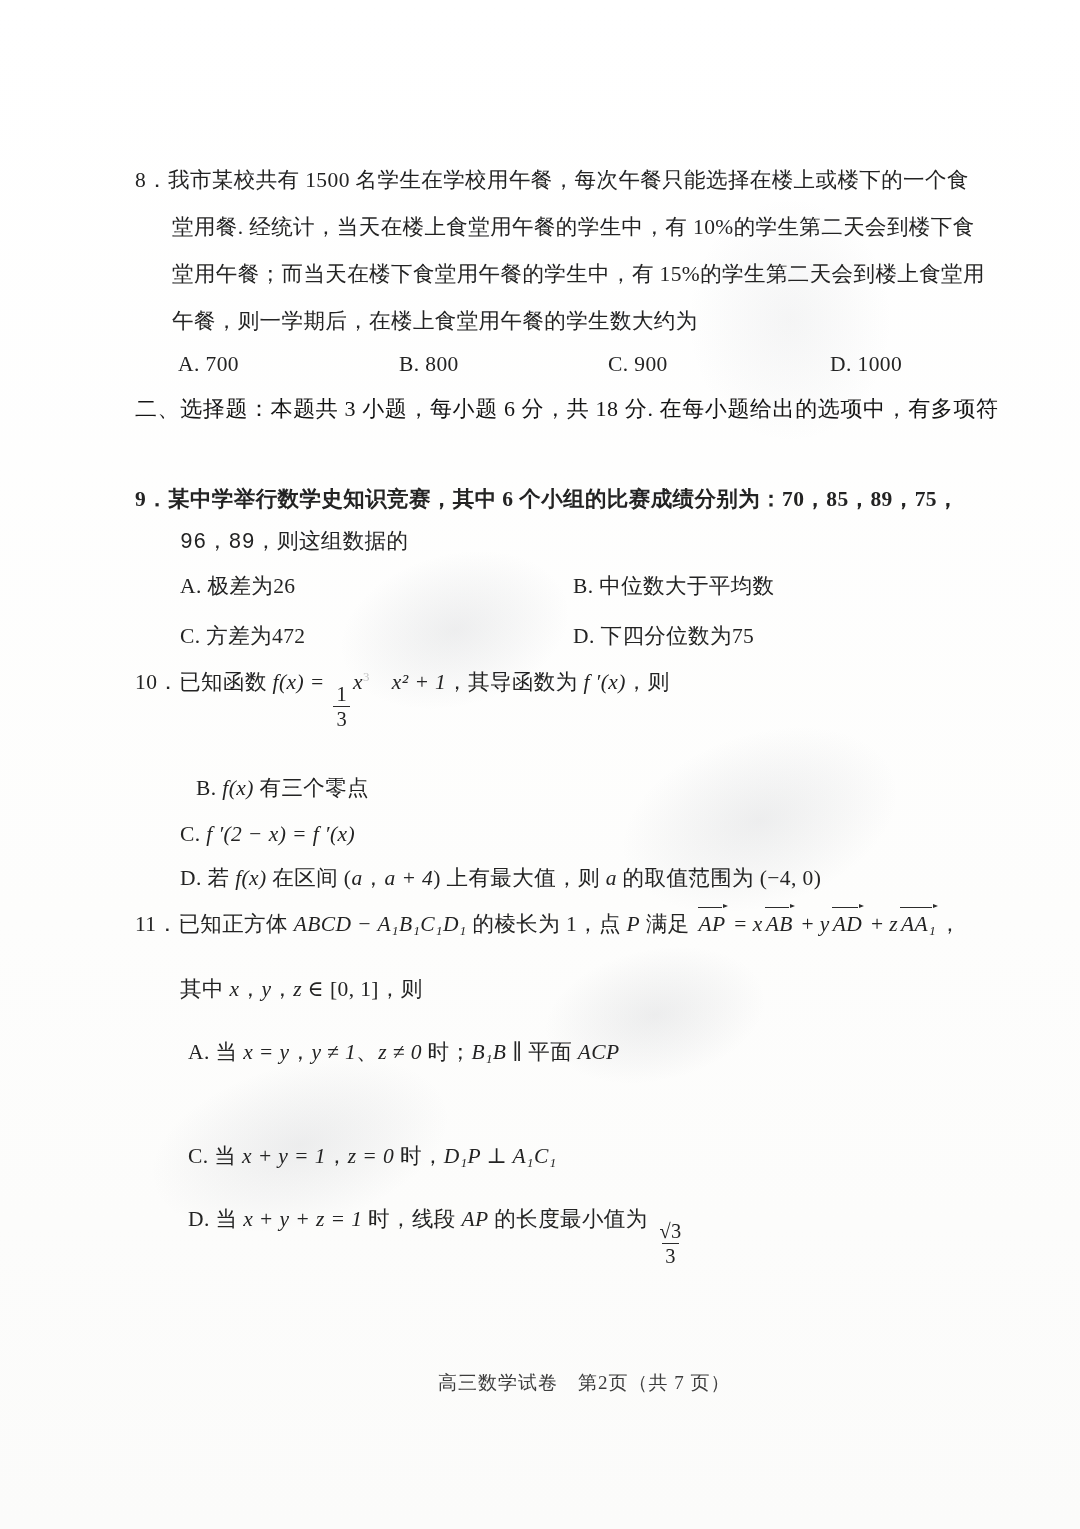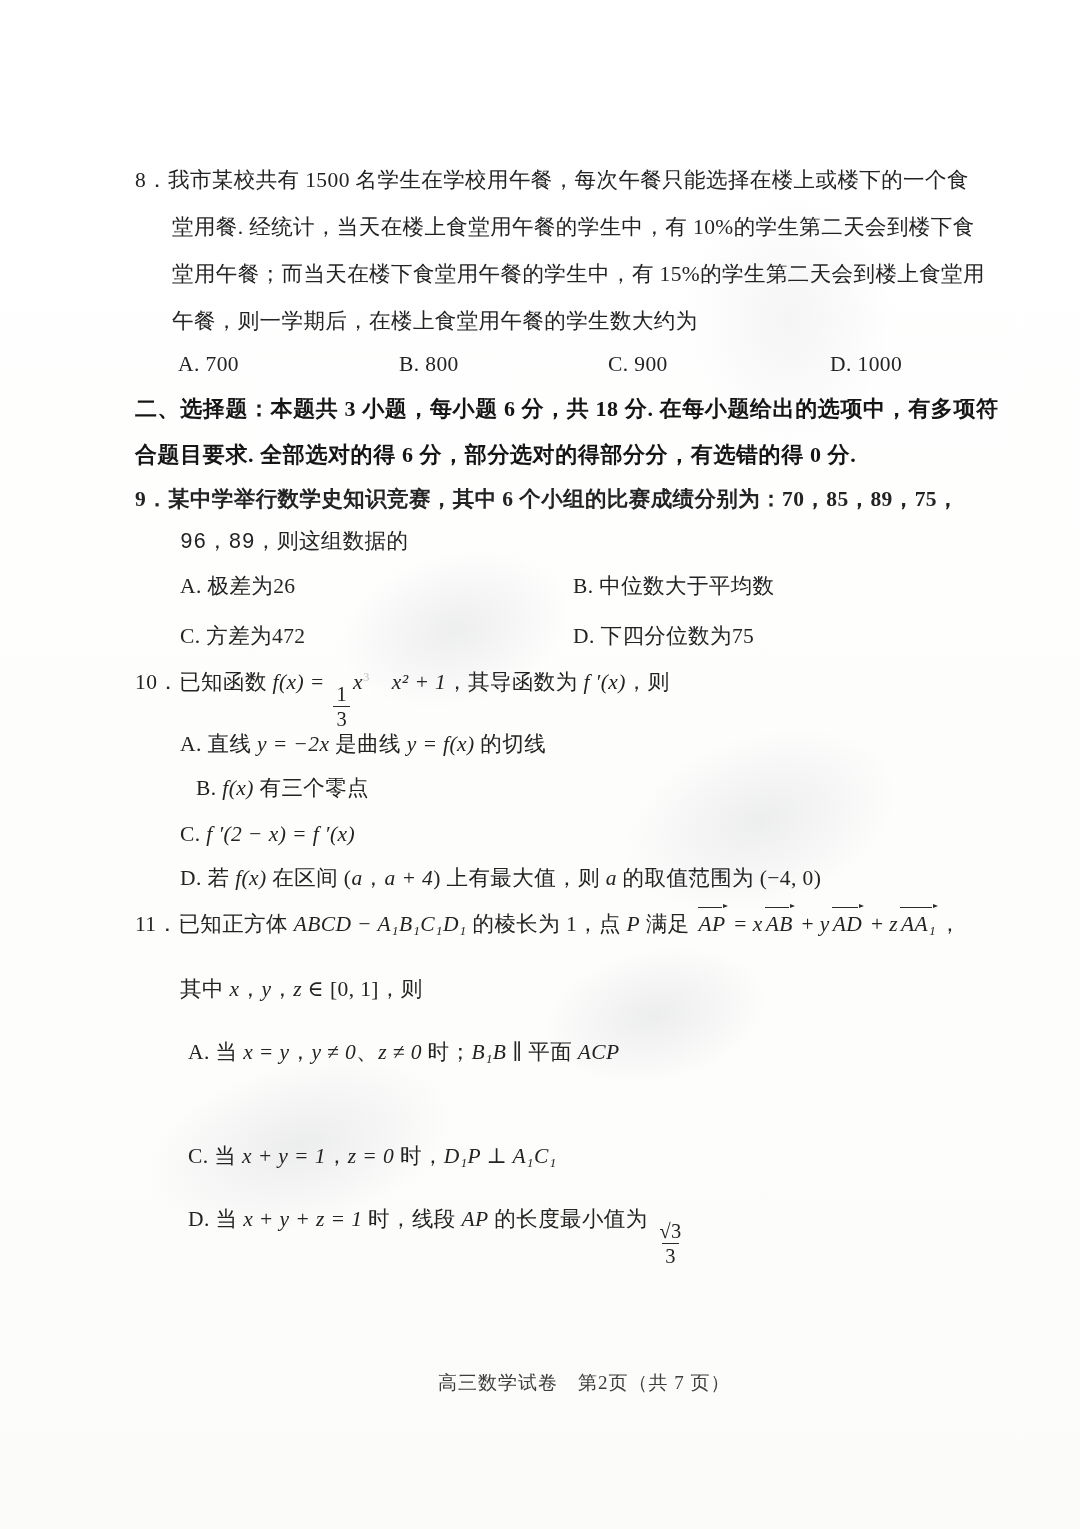--- a/index.html
+++ b/index.html
@@ -14,21 +14,21 @@
     padding-left:27px;
   }
   .ln{
     position:absolute;
     font-size:21.5px;
     line-height:1.35;
     letter-spacing:0.4px;
     white-space:nowrap;
     color:#232323;
   }
-  .bold{font-weight:700;font-size:22px;color:#151515;letter-spacing:0.6px;}
+  .bold{font-weight:400;font-size:22px;color:#151515;letter-spacing:0.6px;}
   .footer{font-size:19px;color:#3c3c3c;letter-spacing:1px;}
   
   .i{font-style:italic;margin-top:41px;}
   .gs{color:#c3c3c3;font-size:0.6em;vertical-align:super;} 
   .fr{display:inline-flex;flex-direction:column;align-items:center;
       vertical-align:-0.6em;line-height:1.08;margin:0 3px;font-size:0.95em;}
   .fr .fd{border-top:1.4px solid #2a2a2a;padding:1px 3px 0 3px;}
   .fr .fn{padding:0 3px 1px 3px;}
   .v{font-style:italic;position:relative;display:inline-block;margin:0 2px;padding:0 1px;}
   .v::before{content:'';position:absolute;left:0;right:5px;top:-3px;border-top:1.3px solid #2c2c2c;}
@@ -52,41 +52,39 @@
   <div class="ln" style="left:135px;top:166px;">8．我市某校共有 1500 名学生在学校用午餐，每次午餐只能选择在楼上或楼下的一个食</div>
   <div class="ln" style="left:172px;top:213px;font-family:Liberation Serif, serif;">堂用餐. 经统计，当天在楼上食堂用午餐的学生中，有 10%的学生第二天会到楼下食</div>
   <div class="ln" style="left:172px;top:260px;">堂用午餐；而当天在楼下食堂用午餐的学生中，有 15%的学生第二天会到楼上食堂用</div>
   <div class="ln" style="left:172px;top:307px;">午餐，则一学期后，在楼上食堂用午餐的学生数大约为</div>
   <div class="ln" style="left:178px;top:350px;">A.&nbsp;700</div>
   <div class="ln" style="left:399px;top:350px;">B.&nbsp;800</div>
   <div class="ln" style="left:608px;top:350px;">C.&nbsp;900</div>
   <div class="ln" style="left:830px;top:350px;">D.&nbsp;1000</div>
 
   <div class="ln bold" style="left:135px;top:394px;">二、选择题：本题共 3 小题，每小题 6 分，共 18 分. 在每小题给出的选项中，有多项符</div>
-  <div class="ln bold" style="left:135px;top:440px;">合题目要求. 全部选对的得 6 分，部分选对的得部分分，有选错的得 0 分.</div>
 
   <div class="ln" style="left:135px;top:485px;font-weight:bold;">9．某中学举行数学史知识竞赛，其中 6 个小组的比赛成绩分别为：70，85，89，75，</div>
   <div class="ln" style="left:180px;top:528px;font-family:Liberation Mono, monospace;">96，89，则这组数据的</div>
   <div class="ln" style="left:180px;top:572px;">A.&nbsp;极差为26</div>
   <div class="ln" style="left:573px;top:572px;">B.&nbsp;中位数大于平均数</div>
   <div class="ln" style="left:180px;top:622px;">C.&nbsp;方差为472</div>
   <div class="ln" style="left:573px;top:622px;">D.&nbsp;下四分位数为75</div>
 
   <div class="ln" style="left:135px;top:668px;"><span>10．已知函数 </span><span class="i">f(x) = </span><span class="fr">
         <span class="fn">1</span>
         <span class="fd">3</span>
       </span><span class="i">x</span><span class="gs">3</span><span>　</span><span class="i">x² + 1</span><span>，其导函数为 </span><span class="i">f ′(x)</span><span>，则</span></div>
-  <div class="ln" style="left:180px;top:730px;"><span>A.&nbsp;直线 </span><span class="i">y = −2x</span><span> 是曲线 </span><span class="i">y = f(x)</span><span> 的切线</span></div>
   <div class="ln" style="left:196px;top:774px;"><span>B.&nbsp;</span><span class="i">f(x)</span><span> 有三个零点</span></div>
   <div class="ln" style="left:180px;top:820px;"><span>C.&nbsp;</span><span class="i">f ′(2 − x) = f ′(x)</span></div>
   <div class="ln" style="left:180px;top:864px;"><span>D.&nbsp;若 </span><span class="i">f(x)</span><span> 在区间 (</span><span class="i">a</span><span>，</span><span class="i">a + 4</span><span>) 上有最大值，则 </span><span class="i">a</span><span> 的取值范围为 (−4, 0)</span></div>
 
   <div class="ln" style="left:135px;top:910px;"><span>11．已知正方体 </span><span class="i">ABCD − A₁B₁C₁D₁</span><span> 的棱长为 1，点 </span><span class="i">P</span><span> 满足 </span><span class="v">AP</span><span> = </span><span class="i">x</span><span class="v">AB</span><span> + </span><span class="i">y</span><span class="v">AD</span><span> + </span><span class="i">z</span><span class="v">AA₁</span><span>，</span></div>
   <div class="ln" style="left:180px;top:975px;"><span>其中 </span><span class="i">x</span><span>，</span><span class="i">y</span><span>，</span><span class="i">z</span><span> ∈ [0, 1]，则</span></div>
-  <div class="ln" style="left:188px;top:1038px;"><span>A.&nbsp;当 </span><span class="i">x = y</span><span>，</span><span class="i">y ≠ 0</span><span>、</span><span class="i">z ≠ 0</span><span> 时；</span><span class="i">B₁B</span><span> ∥ 平面 </span><span class="i">ACP</span></div>
+  <div class="ln" style="left:188px;top:1038px;"><span>A.&nbsp;当 </span><span class="i">x = y</span><span>，</span><span class="i">y ≠ 1</span><span>、</span><span class="i">z ≠ 0</span><span> 时；</span><span class="i">B₁B</span><span> ∥ 平面 </span><span class="i">ACP</span></div>
   <div class="ln" style="left:188px;top:1142px;"><span>C.&nbsp;当 </span><span class="i">x + y = 1</span><span>，</span><span class="i">z = 0</span><span> 时，</span><span class="i">D₁P ⊥ A₁C₁</span></div>
   <div class="ln" style="left:188px;top:1205px;"><span>D.&nbsp;当 </span><span class="i">x + y + z = 1</span><span> 时，线段 </span><span class="i">AP</span><span> 的长度最小值为 </span><span class="fr">
         <span class="fn">√3</span>
         <span class="fd">3</span>
       </span></div>
 
   <div class="ln footer" style="left:438px;top:1370px;">高三数学试卷　第2页（共 7 页）</div>
 
 </div>
 

